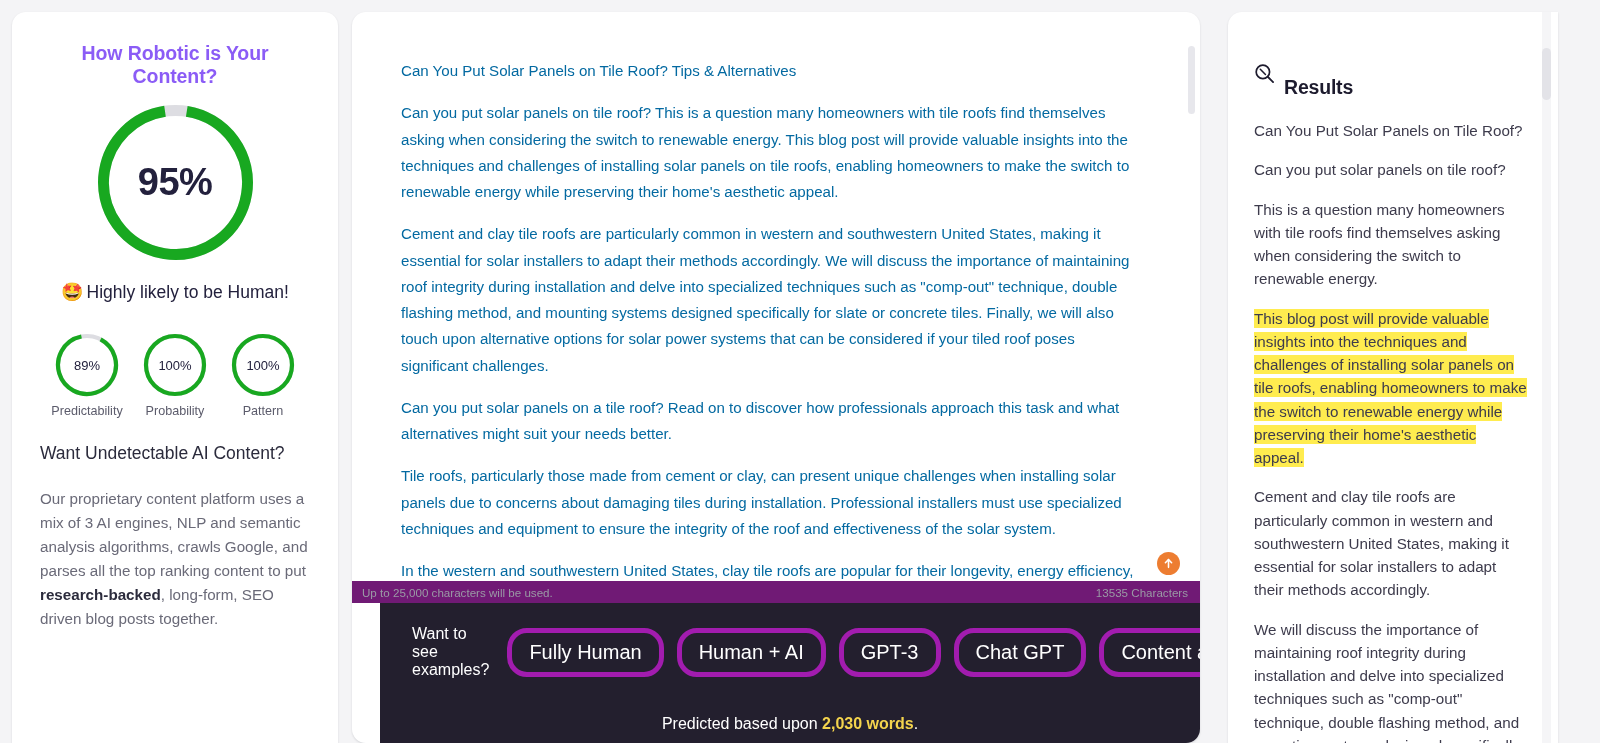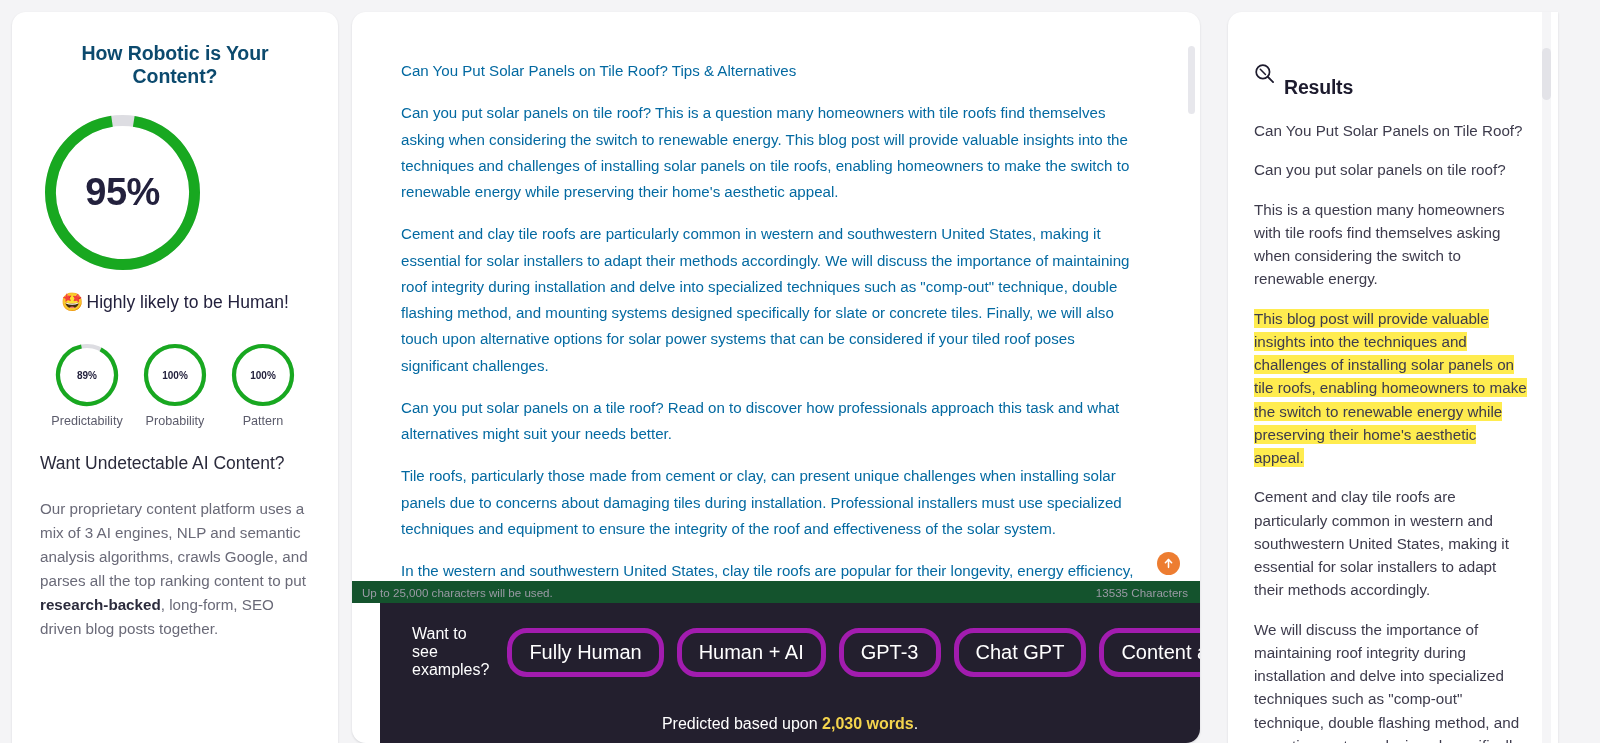--- a/index.html
+++ b/index.html
@@ -29,27 +29,28 @@
     height: 760px;
     background: #ffffff;
     border-radius: 14px;
     box-shadow: 0 1px 3px rgba(16,24,40,.07), 0 1px 2px rgba(16,24,40,.06);
     padding: 30px 28px 0 28px;
     overflow: hidden;
   }
   .lp-title {
     font-size: 19.5px;
     font-weight: 700;
-    color: #0c4a6e;
+    color: #8b5cf6;
     text-align: center;
     letter-spacing: -0.1px;
-    margin-bottom: 22px;
+    margin-bottom: 12px;
   }
   .main-gauge-wrap {
     display: flex;
+    justify-content: center;
     margin-bottom: 14px;
   }
   .main-gauge {
     position: relative;
     width: 165px;
     height: 165px;
   }
   .main-gauge svg { display: block; }
   .main-gauge .gauge-val {
     position: absolute;
@@ -86,22 +87,22 @@
     width: 66px;
     height: 66px;
     margin: 0 auto 6px auto;
   }
   .sub-ring .sub-val {
     position: absolute;
     inset: 0;
     display: flex;
     align-items: center;
     justify-content: center;
-    font-size: 10px;
-    font-weight: 700;
+    font-size: 13px;
+    font-weight: 400;
     color: #23213d;
   }
   .sub-label {
     font-size: 12.6px;
     color: #5b5b6b;
     font-weight: 400;
     white-space: nowrap;
   }
 
   .promo-title {
@@ -175,21 +176,21 @@
     align-items: center;
     justify-content: center;
     border: none;
     cursor: pointer;
   }
   .scroll-top-btn svg { display: block; }
 
   .char-bar {
     flex: 0 0 auto;
     height: 22px;
-    background: #14532d;
+    background: #701a75;
     display: flex;
     align-items: center;
     justify-content: space-between;
     padding: 0 12px 0 10px;
     font-size: 11.6px;
     color: #9a9aa5;
   }
 
   .dark-bar {
     flex: 0 0 auto;

